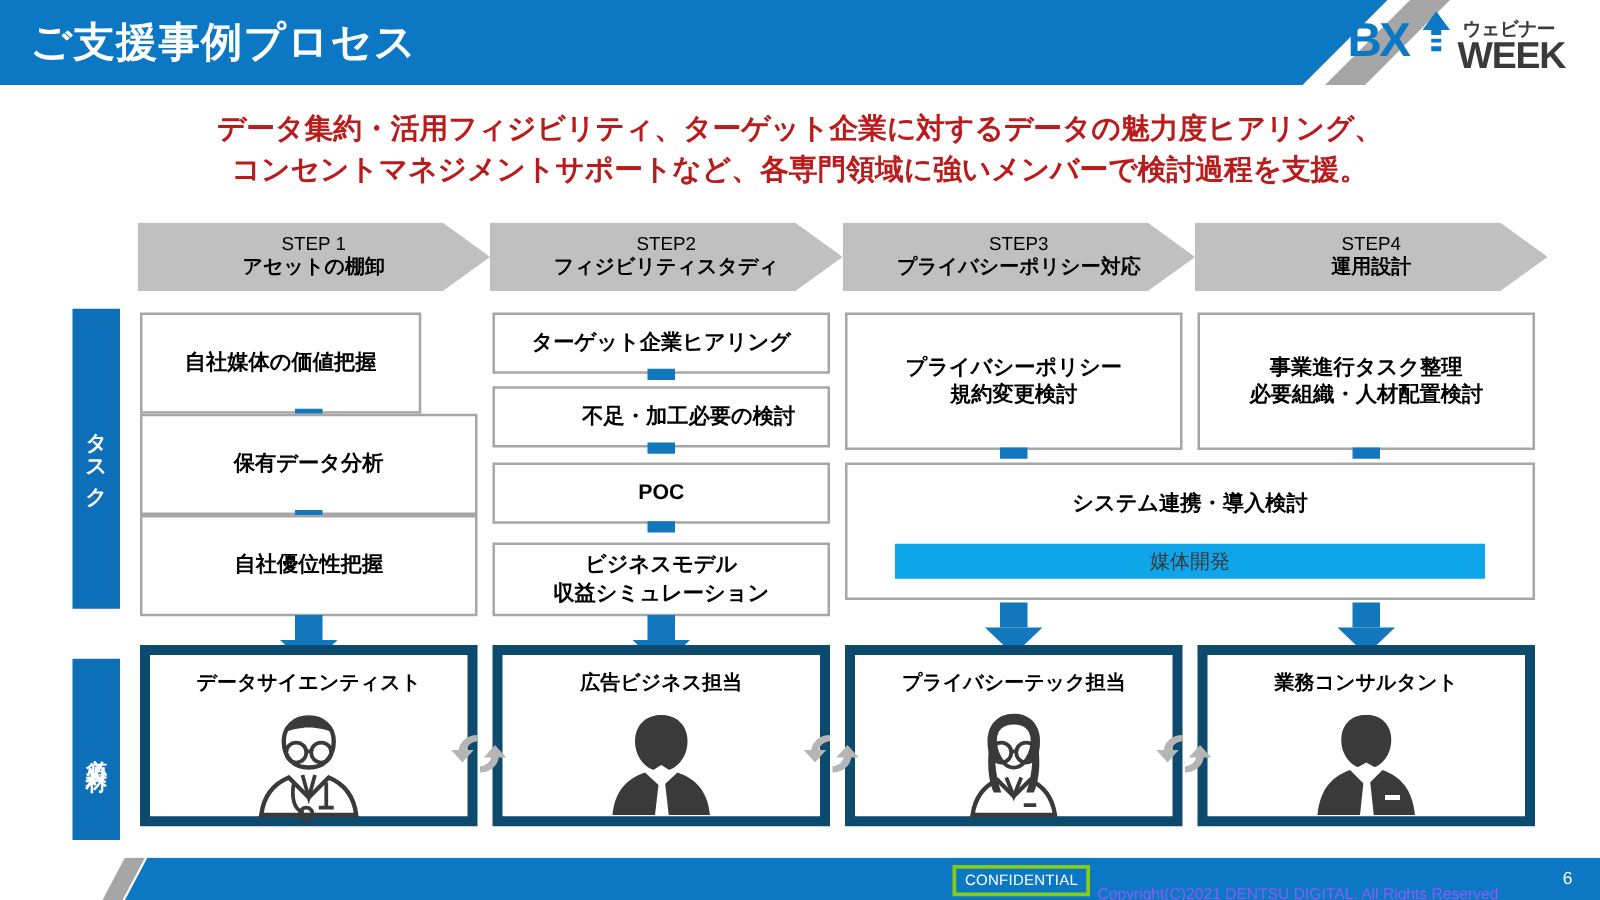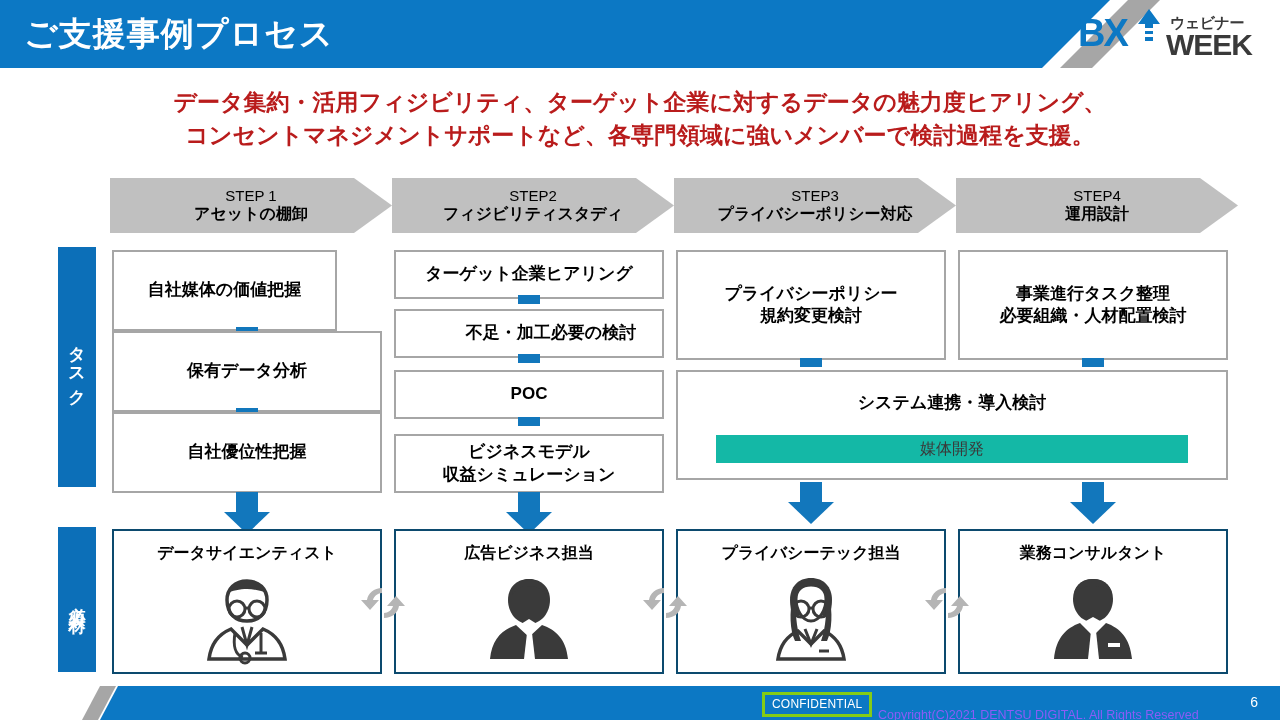--- a/index.html
+++ b/index.html
@@ -95,29 +95,29 @@
   .darrow .stem { width: 22px; height: 20px; background: #1277BC; margin: 0 auto; }
   .darrow .head {
     width: 0; height: 0; margin: 0 auto;
     border-left: 23px solid transparent;
     border-right: 23px solid transparent;
     border-top: 22px solid #1277BC;
   }
 
   
   #media-bar {
-    position: absolute; background: #14b8a6;
+    position: absolute; background: #0ea5e9;
     font-size: 16px; font-weight: normal; color: #3A3A3A;
     display: flex; align-items: center; justify-content: center;
   }
 
   
   .pbox {
-    position: absolute; top: 529px; height: 145px;
-    border: 2px solid #0c4a6e; background: #fff;
+    position: absolute; top: 516px; height: 145px;
+    border: 8px solid #0c4a6e; background: #fff;
   }
   .pbox-label {
     position: absolute; top: 12px; left: 0; width: 100%;
     text-align: center; font-size: 16px; font-weight: bold; color: #000;
   }
   .pbox-icon {
     position: absolute; top: 42px; left: 0; width: 100%;
     display: flex; justify-content: center;
   }
   .swap { position: absolute; top: 580px; width: 46px; height: 46px; }

